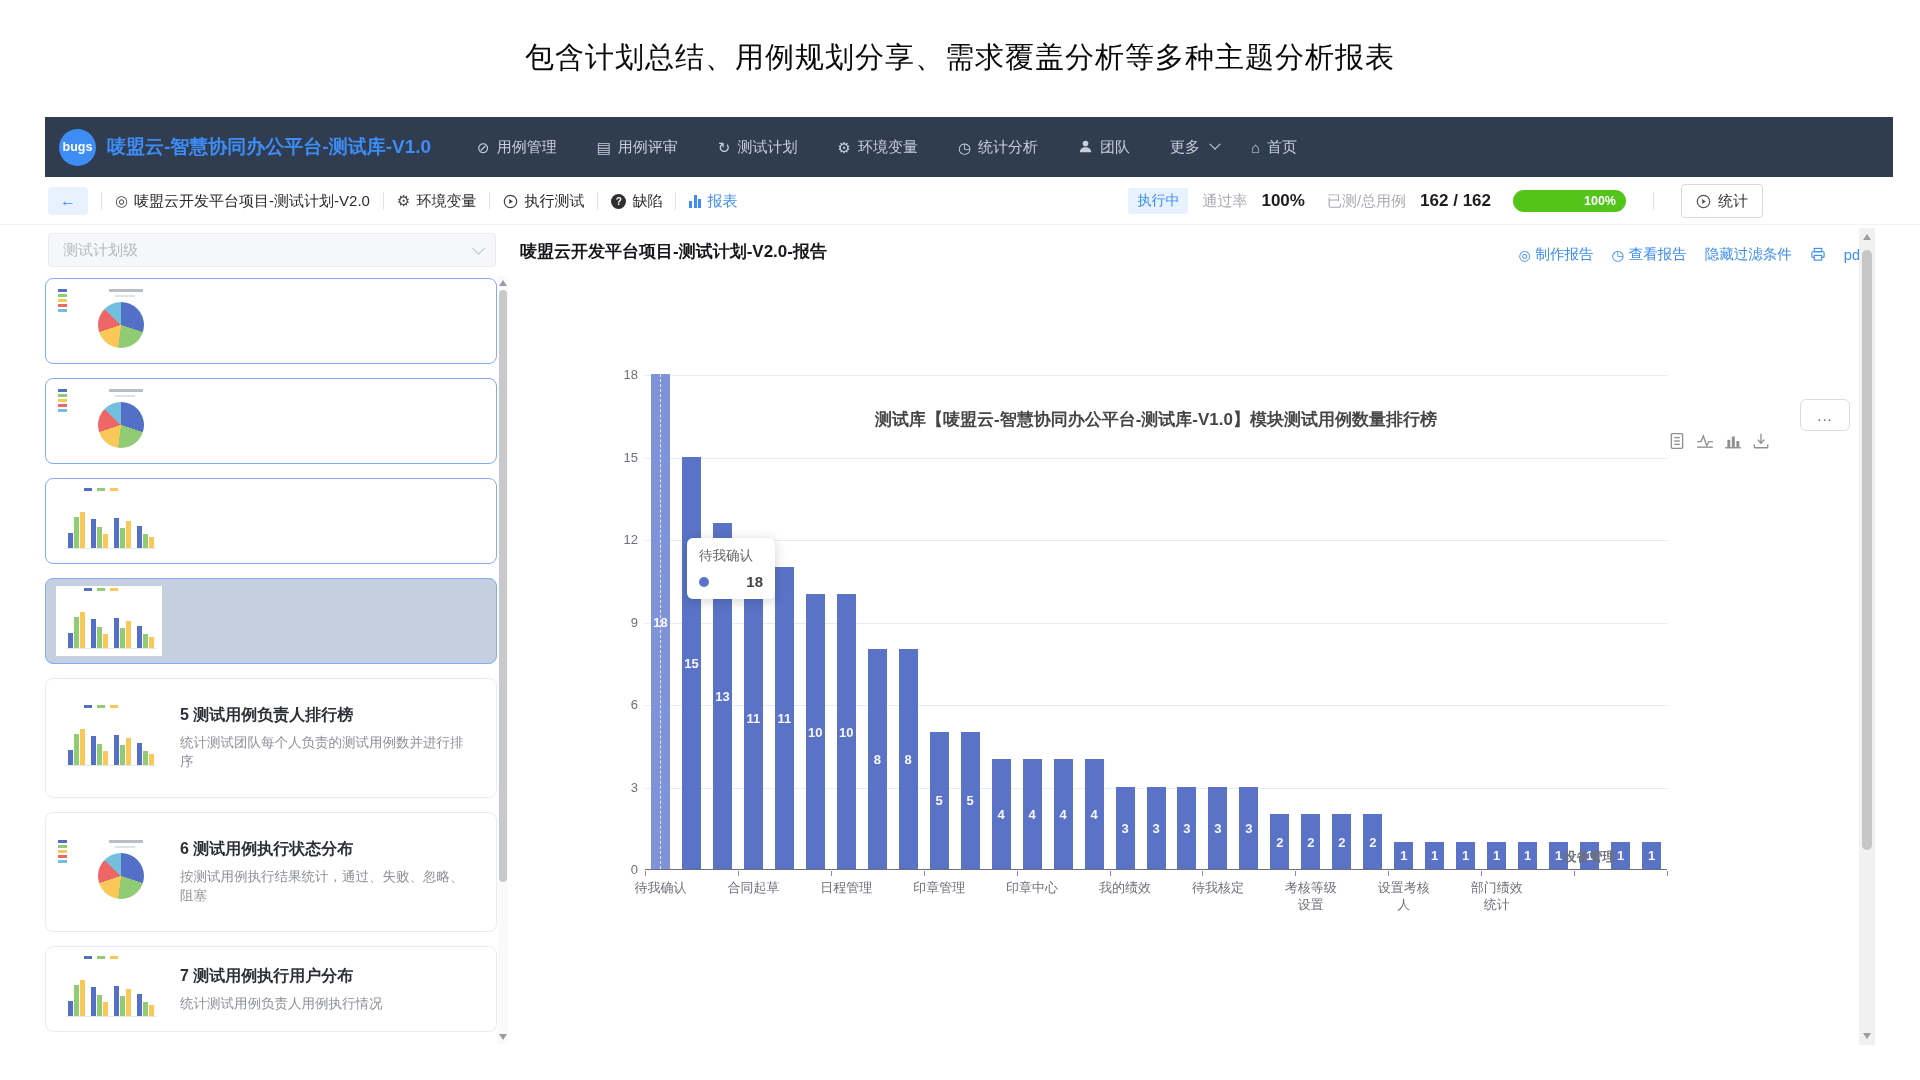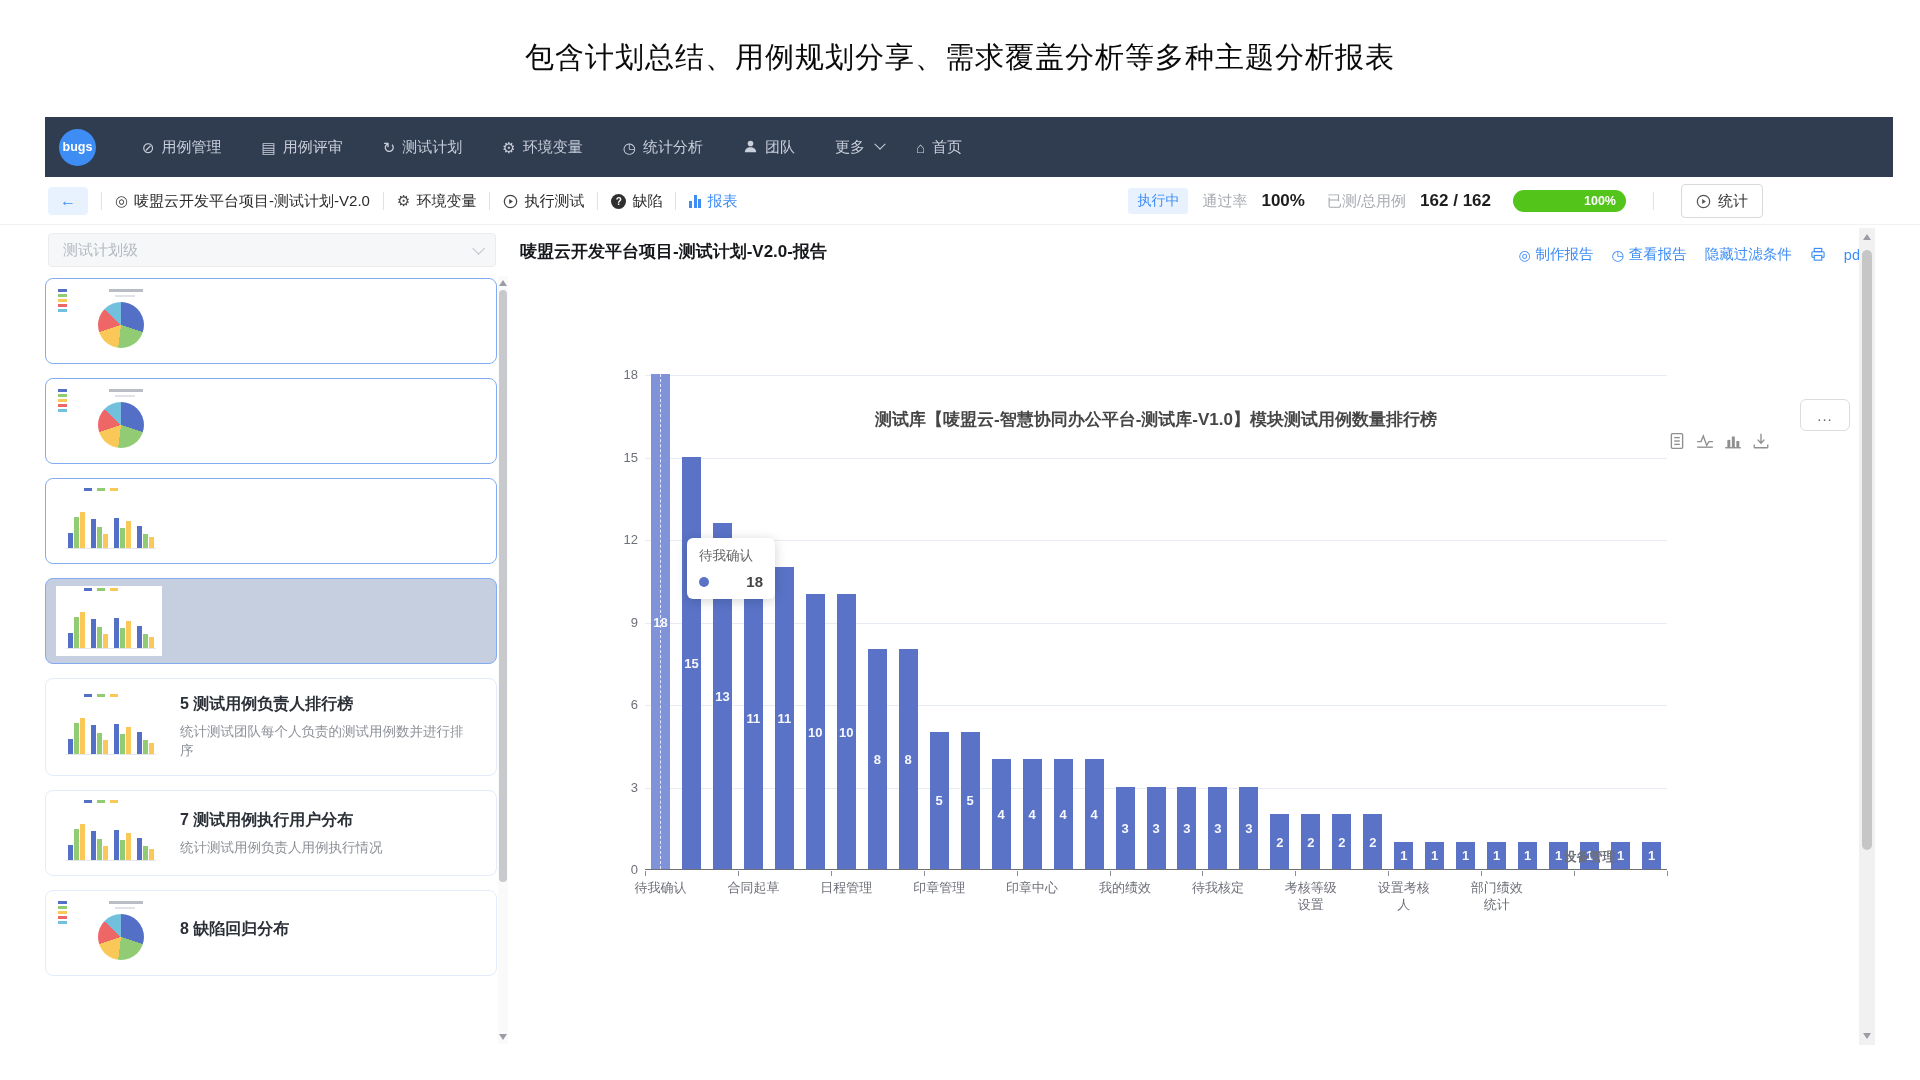--- a/index.html
+++ b/index.html
@@ -48,21 +48,21 @@
   
   #sidebar{position:absolute;left:40px;top:228px;width:470px;height:816px;}
   #filter-select{position:absolute;left:8px;top:5px;width:448px;height:34px;background:#f6f7f8;
     border:1px solid #ececee;border-radius:4px;display:flex;align-items:center;padding:0 14px;cursor:pointer;}
   #filter-select .ph{color:#b4b9c1;font-size:15px;flex:1;}
   #filter-select .chev2{width:9px;height:9px;border-right:1.6px solid #c0c4cc;border-bottom:1.6px solid #c0c4cc;
     transform:rotate(45deg) translateY(-3px);}
   #card-list{position:absolute;left:0;top:48px;width:458px;height:768px;overflow:hidden;padding-top:2px;}
   .card{width:452px;height:86px;margin:0 0 14px 5px;border:1.5px solid #e4ebfa;border-radius:8px;background:#fff;
     display:flex;align-items:center;padding:6px 10px;cursor:pointer;}
-  .card.tall{height:98px;}
+  .card.tall{height:120px;}
   .card.active-border{border-color:#82abf2;}
   .card.selected{border-color:#82abf2;background:#c6cfdf;}
   .card-text{margin-left:18px;flex:1;}
   .card-title{font-size:16px;font-weight:bold;color:#2b2f36;margin-bottom:7px;}
   .card-desc{font-size:13.5px;color:#8c9097;line-height:19px;width:295px;}
   .thumb{width:106px;height:70px;background:#fff;position:relative;flex:0 0 auto;overflow:hidden;}
   .thumb .legend-col{position:absolute;left:2px;top:3px;}
   .thumb .legend-col i{display:block;width:9px;height:3px;margin-bottom:2px;}
   .thumb .t-title{position:absolute;left:50%;top:3px;width:34px;height:3px;background:#b9bec6;}
   .thumb .t-sub{position:absolute;left:56%;top:9px;width:20px;height:2px;background:#dfe2e7;}
@@ -122,20 +122,21 @@
   #page-scroll .tri-up{left:4px;top:6px;}
   #page-scroll .tri-down{left:4px;bottom:6px;}
 </style>
 </head>
 <body>
 
 <div id="banner">包含计划总结、用例规划分享、需求覆盖分析等多种主题分析报表</div>
 
 <div id="navbar">
   <div id="logo">bugs</div>
+  <div id="brand">唛盟云-智慧协同办公平台-测试库-V1.0</div>
   <div id="nav-items">
       <div class="nav-item">
         <span class="glyph">⊘</span>
         <span>用例管理</span>
       </div>
       <div class="nav-item">
         <span class="glyph">▤</span>
         <span>用例评审</span>
       </div>
       <div class="nav-item">
@@ -346,20 +347,38 @@
             <div class="grp">
               <i style="height: 45%; background: rgb(84, 112, 198);"></i>
               <i style="height: 28%; background: rgb(145, 204, 117);"></i>
               <i style="height: 22%; background: rgb(250, 200, 88);"></i>
             </div>
           </div>
         </div>
         <div class="card-text">
           <div class="card-title">5 测试用例负责人排行榜</div>
           <div class="card-desc">统计测试团队每个人负责的测试用例数并进行排序</div>
+        </div>
+      </div>
+      <div class="card tall">
+        <div class="thumb">
+          <div class="legend-col">
+            <i style="background: rgb(84, 112, 198);"></i>
+            <i style="background: rgb(145, 204, 117);"></i>
+            <i style="background: rgb(250, 200, 88);"></i>
+            <i style="background: rgb(238, 102, 102);"></i>
+            <i style="background: rgb(115, 192, 222);"></i>
+          </div>
+          <div class="t-title"></div>
+          <div class="t-sub"></div>
+          <div class="pie" style="background: conic-gradient(rgb(84, 112, 198) 0deg, rgb(84, 112, 198) 30%, rgb(145, 204, 117) 30%, rgb(145, 204, 117) 52%, rgb(250, 200, 88) 52%, rgb(250, 200, 88) 70%, rgb(238, 102, 102) 70%, rgb(238, 102, 102) 87%, rgb(115, 192, 222) 87%, rgb(115, 192, 222) 100%);"></div>
+        </div>
+        <div class="card-text">
+          <div class="card-title">6 测试用例执行状态分布</div>
+          <div class="card-desc">按测试用例执行结果统计，通过、失败、忽略、阻塞</div>
         </div>
       </div>
       <div class="card ">
         <div class="thumb">
           <div class="legend-row">
             <i style="background: rgb(84, 112, 198);"></i>
             <i style="background: rgb(145, 204, 117);"></i>
             <i style="background: rgb(250, 200, 88);"></i>
           </div>
           <div class="bar-area">

